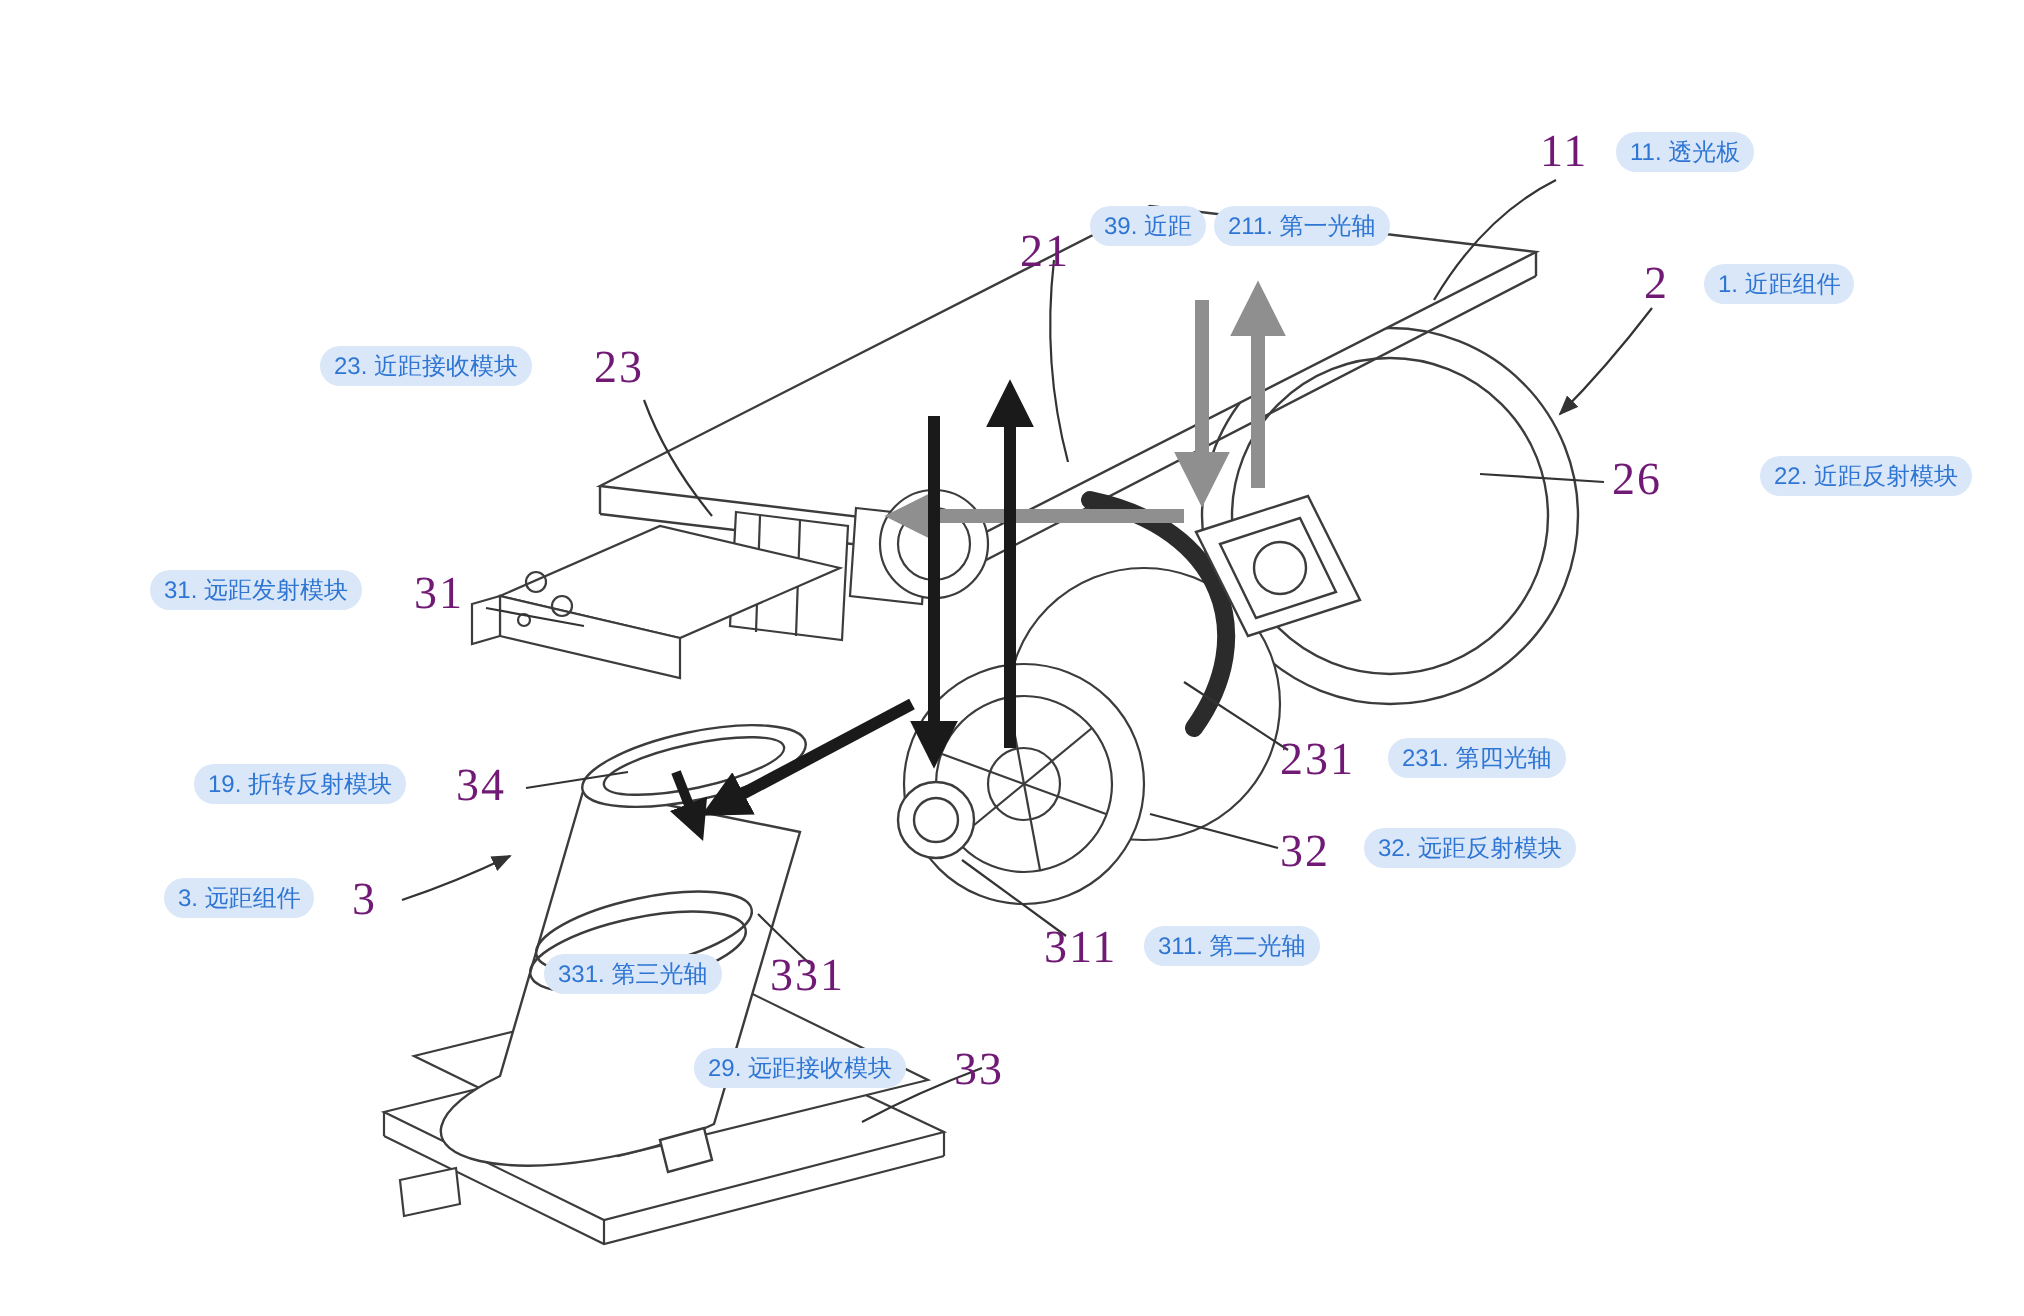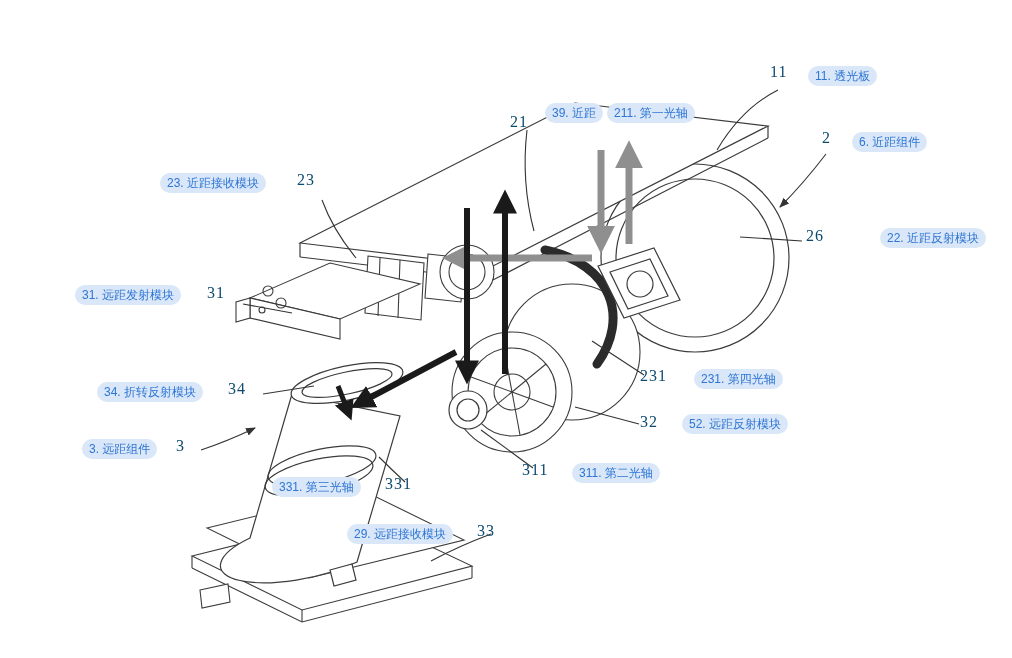--- a/index.html
+++ b/index.html
@@ -3,21 +3,21 @@
 <meta charset="utf-8">
 <style>
   html,body{margin:0;padding:0;background:#ffffff;}
   .stage{
     position:relative;width:1012px;height:658px;background:#fff;
     font-family:"Liberation Sans",sans-serif;overflow:hidden;
   }
   .drawing{position:absolute;left:0;top:0;width:1012px;height:658px;}
   .num{
     position:absolute;font-family:"Liberation Serif",serif;
-    font-size:16px;color:#0c4a6e;letter-spacing:1px;line-height:1;
+    font-size:23px;color:#701a75;letter-spacing:1px;line-height:1;
     white-space:nowrap;
   }
   .badge{
     position:absolute;background:var(--badge-bg,#d9e7f8);color:var(--badge-color,#2e75d4);
     font-size:12px;line-height:1;padding:4px 7px;border-radius:10px;white-space:nowrap;text-align:center;
   }
 </style>
 </head>
 <body>
 
@@ -160,25 +160,25 @@
   <span class="num" style="left:640px;top:414px">32</span>
   <span class="num" style="left:228px;top:381px">34</span>
   <span class="num" style="left:176px;top:438px">3</span>
   <span class="num" style="left:385px;top:476px">331</span>
   <span class="num" style="left:522px;top:462px">311</span>
   <span class="num" style="left:477px;top:523px">33</span>
 
   <span class="badge" style="left:545px;top:103px">39. 近距</span>
   <span class="badge" style="left:607px;top:103px">211. 第一光轴</span>
   <span class="badge" style="left:808px;top:66px">11. 透光板</span>
-  <span class="badge" style="left:852px;top:132px">6. 近距组件</span>
+  <span class="badge" style="left:852px;top:132px">1. 近距组件</span>
   <span class="badge" style="left:880px;top:228px">22. 近距反射模块</span>
   <span class="badge" style="left:160px;top:173px">23. 近距接收模块</span>
   <span class="badge" style="left:75px;top:285px">31. 远距发射模块</span>
   <span class="badge" style="left:694px;top:369px">231. 第四光轴</span>
-  <span class="badge" style="left:682px;top:414px">52. 远距反射模块</span>
-  <span class="badge" style="left:97px;top:382px">34. 折转反射模块</span>
+  <span class="badge" style="left:682px;top:414px">32. 远距反射模块</span>
+  <span class="badge" style="left:97px;top:382px">19. 折转反射模块</span>
   <span class="badge" style="left:82px;top:439px">3. 远距组件</span>
   <span class="badge" style="left:272px;top:477px">331. 第三光轴</span>
   <span class="badge" style="left:572px;top:463px">311. 第二光轴</span>
   <span class="badge" style="left:347px;top:524px">29. 远距接收模块</span>
 
 </div>
 
 </body></html>

